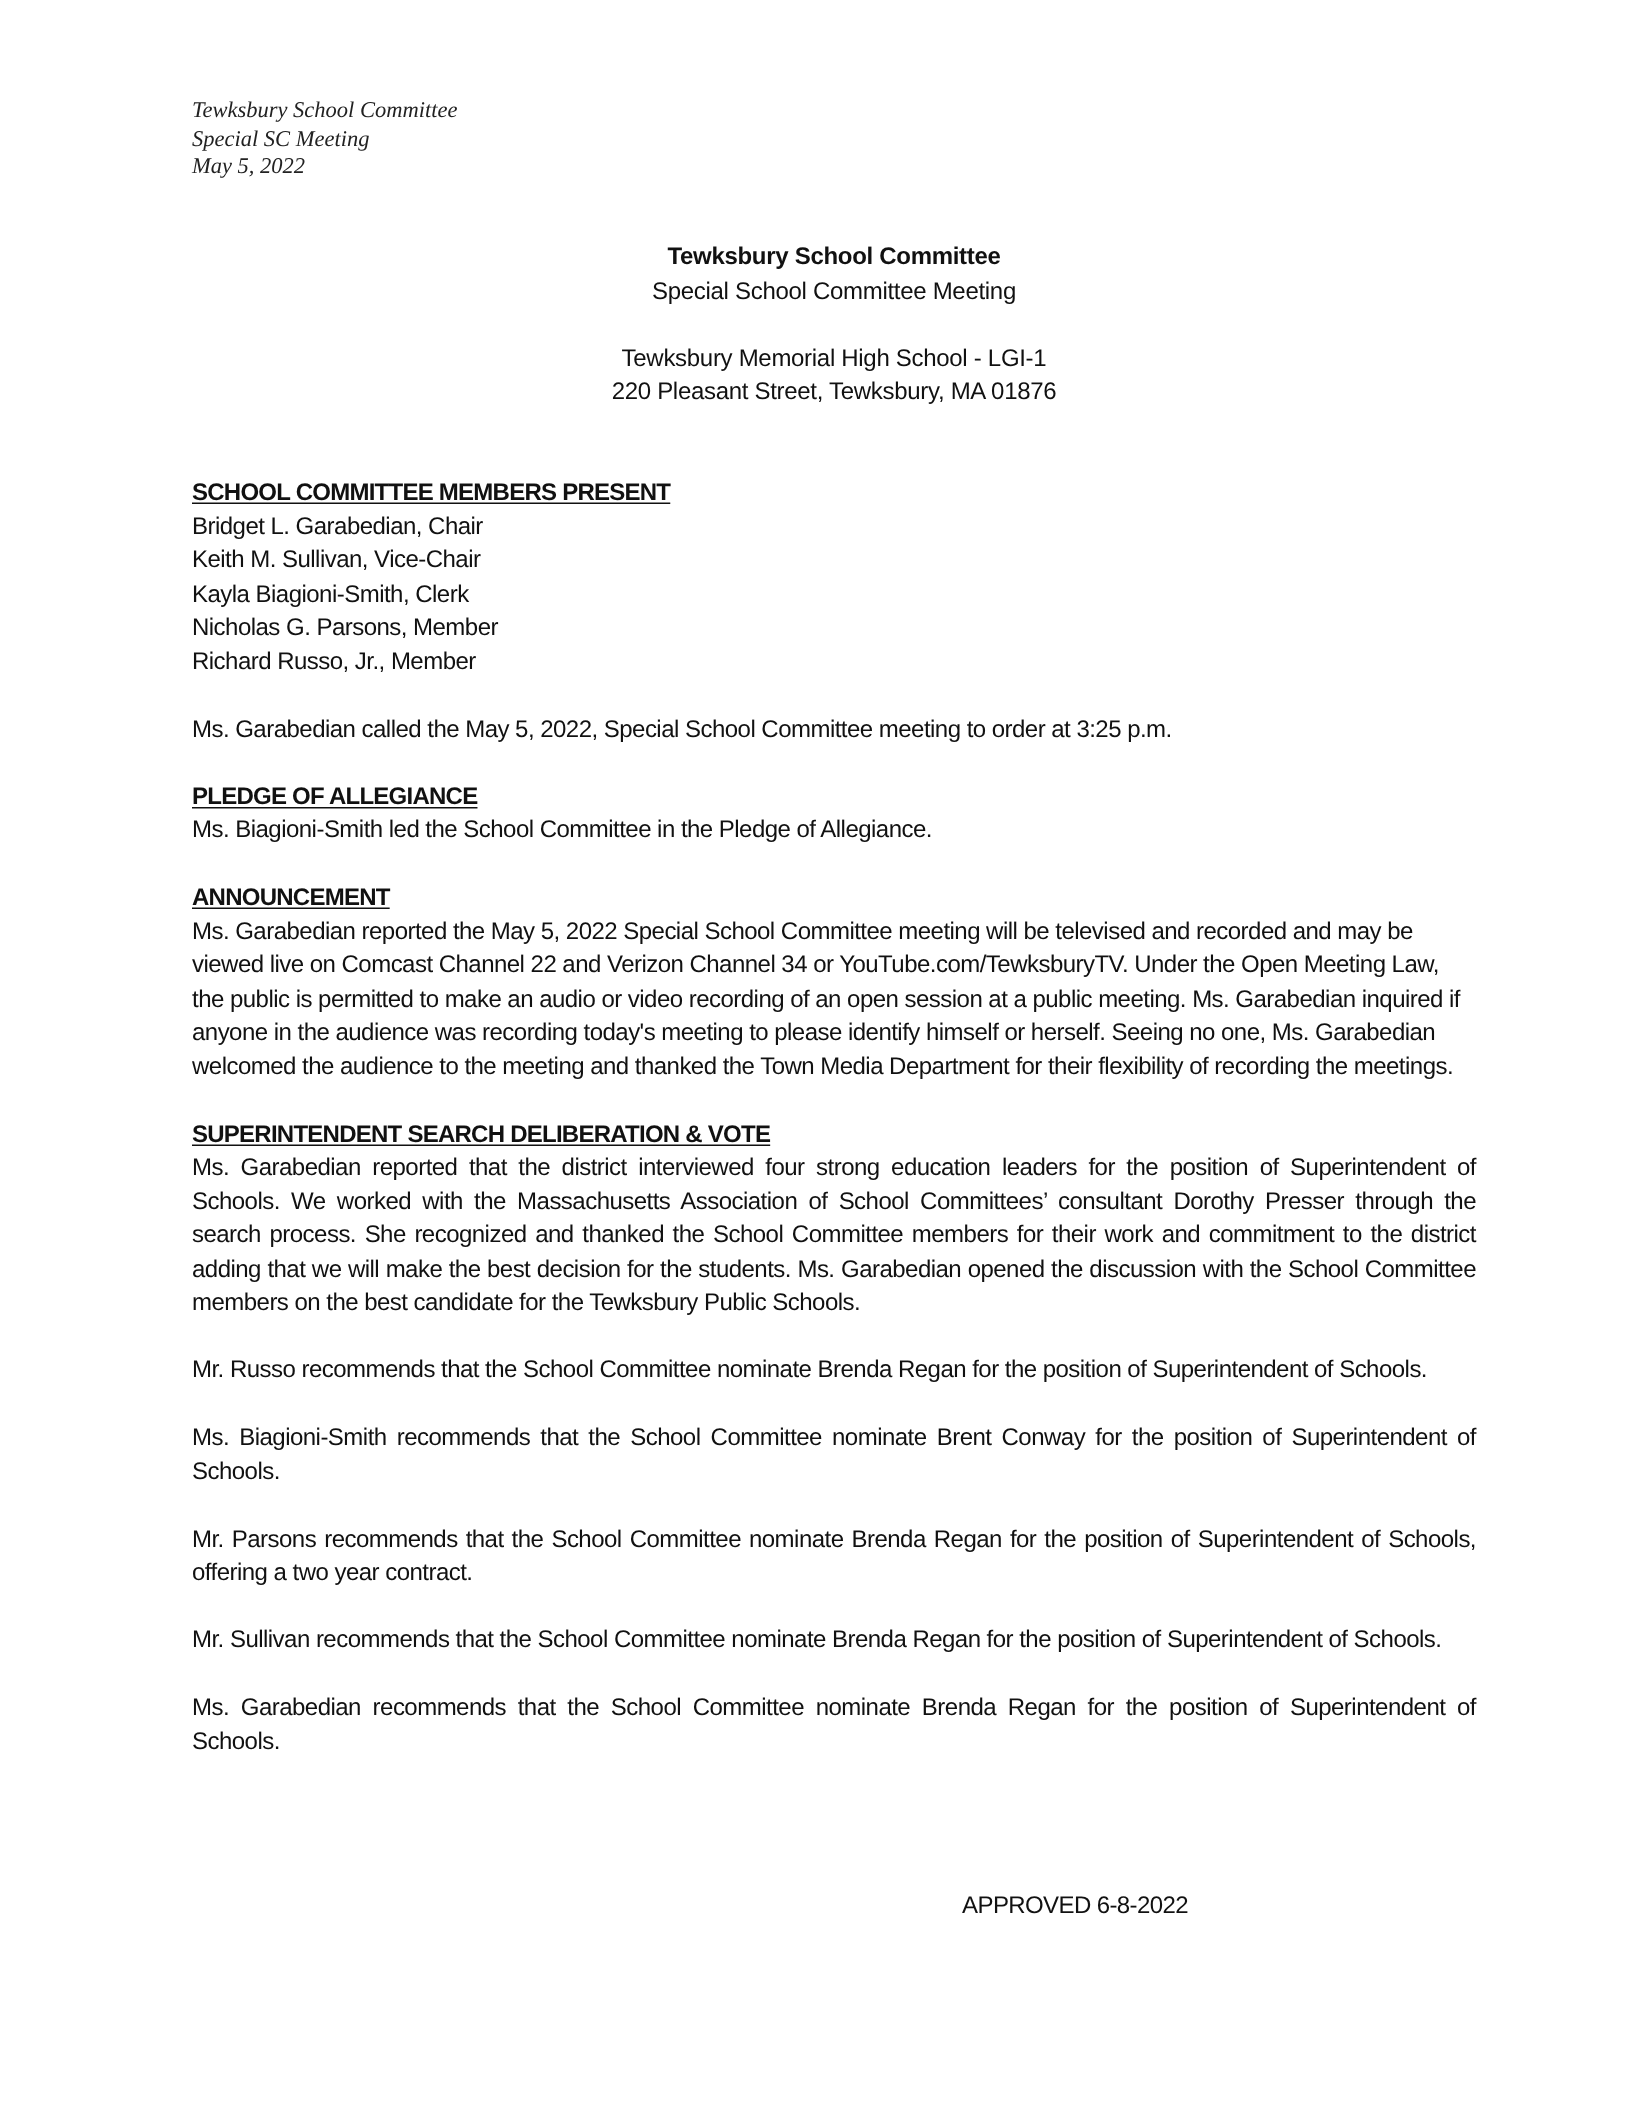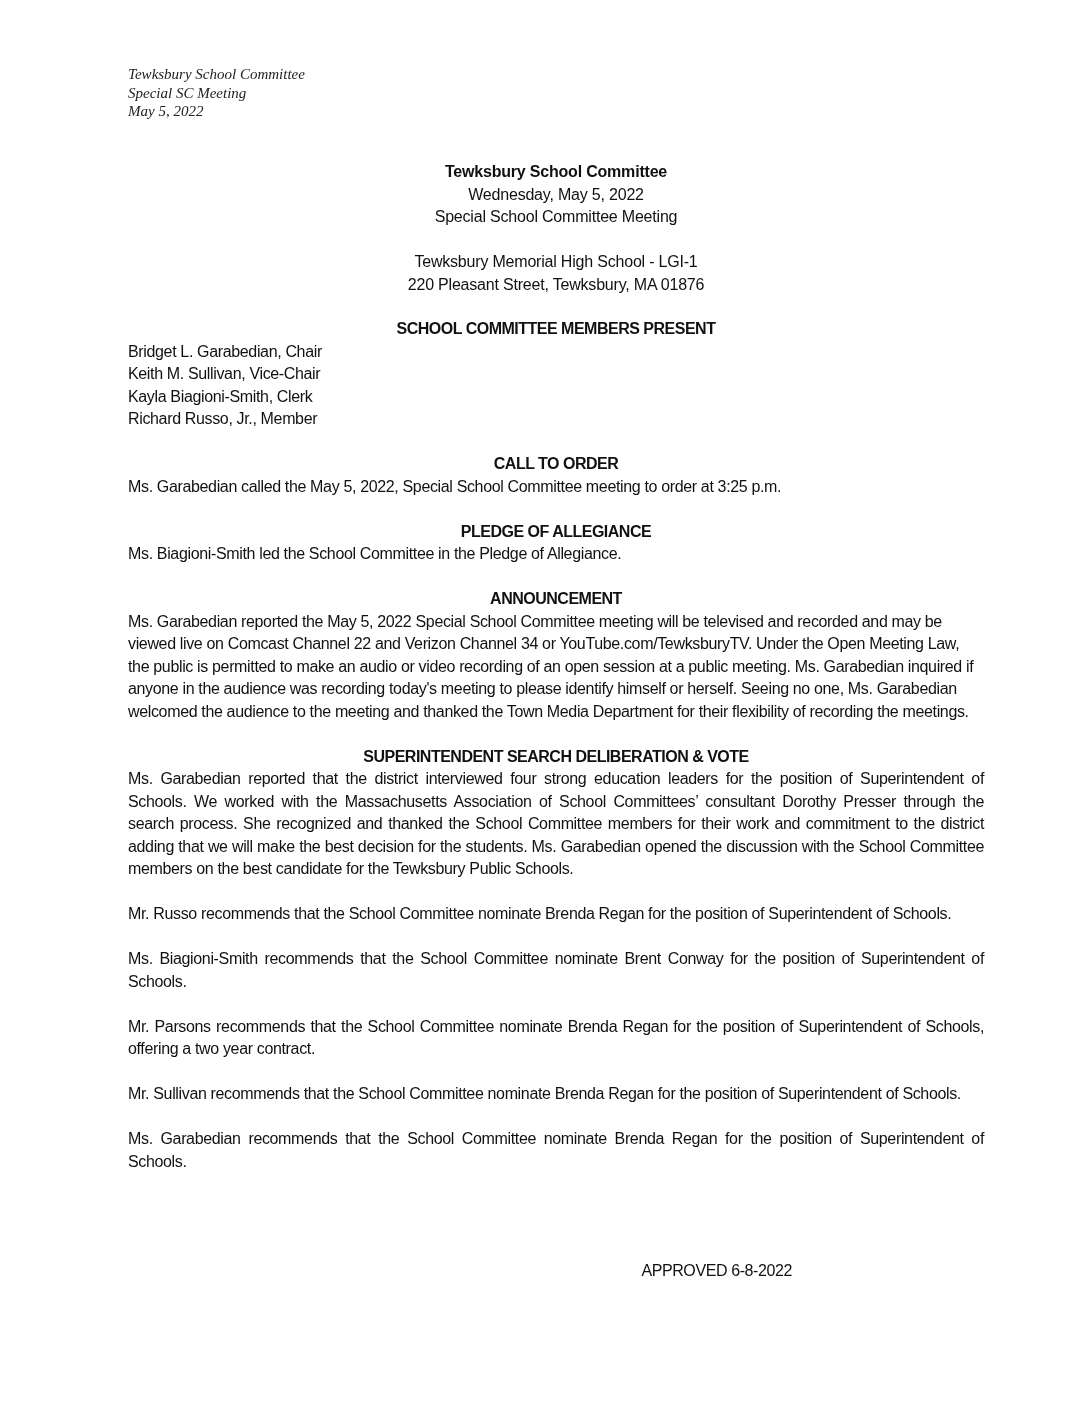--- a/index.html
+++ b/index.html
@@ -50,23 +50,23 @@
       left: 128px;
       top: 318px;
       width: 856px;
       font-size: 16px;
       line-height: 22.5px;
       letter-spacing: -0.35px;
     }
     .section { margin-bottom: 22.5px; }
     .heading {
       font-weight: bold;
+      text-decoration: underline;
       text-underline-offset: 2px;
       letter-spacing: -0.5px;
-      text-align: center;
     }
     .member { white-space: nowrap; }
     .justify { text-align: justify; }
     .para { margin-bottom: 22.5px; }
 
     .approved {
       position: absolute;
       right: 104px;
       top: 1260px;
       font-size: 16px;
@@ -80,39 +80,38 @@
 <div class="page">
 
   <div class="running-header">
     <div>Tewksbury School Committee</div>
     <div>Special SC Meeting</div>
     <div>May 5, 2022</div>
   </div>
 
   <div class="title-block">
     <div class="title">Tewksbury School Committee</div>
-    <div>Wednesday, May 5, 2022</div>
     <div>Special School Committee Meeting</div>
     <div class="gap"></div>
     <div>Tewksbury Memorial High School - LGI-1</div>
     <div>220 Pleasant Street, Tewksbury, MA 01876</div>
   </div>
 
   <div class="body">
 
     <div class="section">
       <div class="heading">SCHOOL COMMITTEE MEMBERS PRESENT</div>
       <div class="member">Bridget L. Garabedian, Chair</div>
       <div class="member">Keith M. Sullivan, Vice-Chair</div>
       <div class="member">Kayla Biagioni-Smith, Clerk</div>
+      <div class="member">Nicholas G. Parsons, Member</div>
       <div class="member">Richard Russo, Jr., Member</div>
     </div>
 
     <div class="section">
-      <div class="heading">CALL TO ORDER</div>
       <div>Ms. Garabedian called the May 5, 2022, Special School Committee meeting to order at 3:25 p.m.</div>
     </div>
 
     <div class="section">
       <div class="heading">PLEDGE OF ALLEGIANCE</div>
       <div>Ms. Biagioni-Smith led the School Committee in the Pledge of Allegiance.</div>
     </div>
 
     <div class="section">
       <div class="heading">ANNOUNCEMENT</div>

